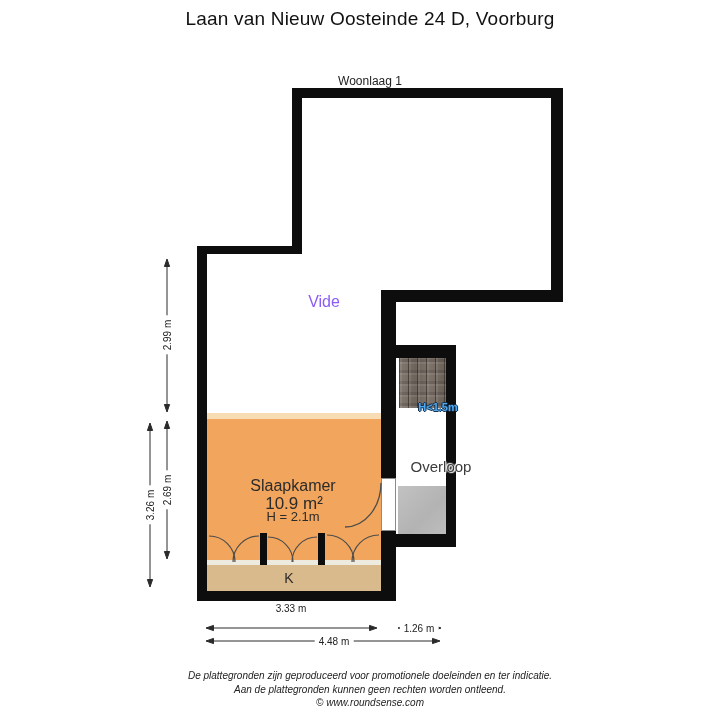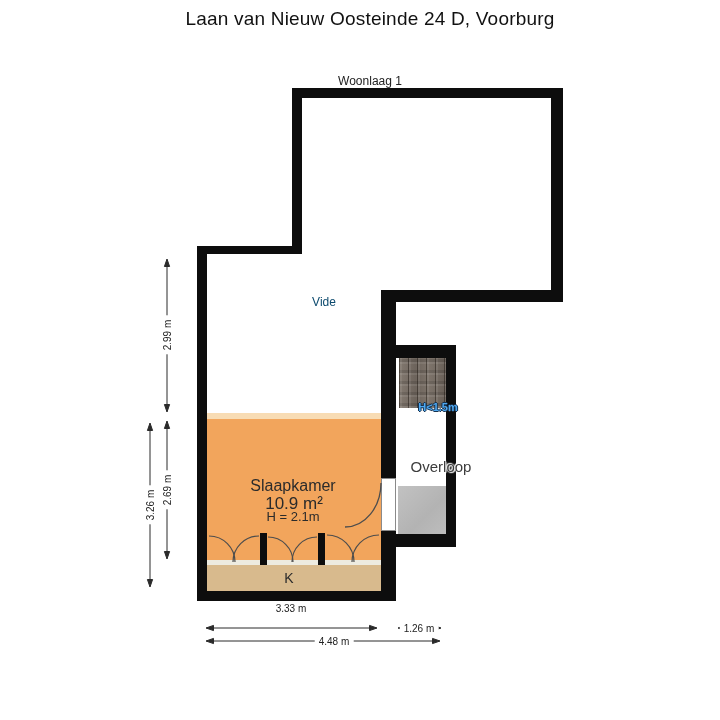--- a/index.html
+++ b/index.html
@@ -4,21 +4,21 @@
 <style>
   html,body{margin:0;padding:0;background:#ffffff;}
   #page{position:relative;width:720px;height:720px;background:#ffffff;overflow:hidden;
         font-family:"Liberation Sans","DejaVu Sans",sans-serif;color:#1a1a1a;}
   .wall{position:absolute;background:#0d0d0d;z-index:30;}
   .label{position:absolute;transform:translate(-50%,-50%);white-space:nowrap;z-index:50;}
   #title{position:absolute;left:20px;top:8px;width:700px;text-align:center;
          font-size:19px;color:#111;letter-spacing:.2px;}
   #subtitle{position:absolute;left:20px;top:33px;width:700px;text-align:center;
             font-size:12px;color:#222;margin-top:41px;}
-  #vide-label{font-size:12px;color:#0c4a6e;}
+  #vide-label{font-size:16px;color:#8b5cf6;}
   #slaapkamer-label{font-size:16px;color:#2b2b2b;}
   #slaapkamer-area{font-size:17px;color:#2b2b2b;}
   #slaapkamer-height{font-size:13px;color:#2b2b2b;}
   #k-label{font-size:14px;color:#2b2b2b;}
   #overloop-label{font-size:15px;color:#3c3c3c;z-index:55;
       text-shadow:0 0 2px #fff,0 0 2px #fff,1px 1px 1px #fff,-1px -1px 1px #fff;margin-left:24px;}
   #stairs-height-label{font-size:11px;font-weight:bold;color:#4FA8F0;z-index:55;
       text-shadow:-1px 0 0 #16324f,1px 0 0 #16324f,0 -1px 0 #16324f,0 1px 0 #16324f;}
   .room-slaapkamer{position:absolute;left:207px;top:413px;width:174px;height:147px;
       background:#F2A55C;border-top:6px solid #F8DCB4;box-sizing:border-box;z-index:10;}
@@ -115,14 +115,19 @@
   <div class="label" id="overloop-label" style="left:417px;top:466px;">Overloop</div>
   <div class="label" id="stairs-height-label" style="left:438px;top:407px;">H&lt;1.5m</div>
 
   <div class="dim-label vert" style="left:167px;top:335px;">2.99 m</div>
   <div class="dim-label vert" style="left:167px;top:490px;">2.69 m</div>
   <div class="dim-label vert" style="left:150px;top:505px;">3.26 m</div>
   <div class="dim-label" style="left:291px;top:608px;">3.33 m</div>
   <div class="dim-label" style="left:419px;top:628px;">1.26 m</div>
   <div class="dim-label" style="left:334px;top:641px;">4.48 m</div>
 
+  <div id="footer">
+    <div>De plattegronden zijn geproduceerd voor promotionele doeleinden en ter indicatie.</div>
+    <div>Aan de plattegronden kunnen geen rechten worden ontleend.</div>
+    <div>© www.roundsense.com</div>
+  </div>
 
 </div>
 
 </body></html>

